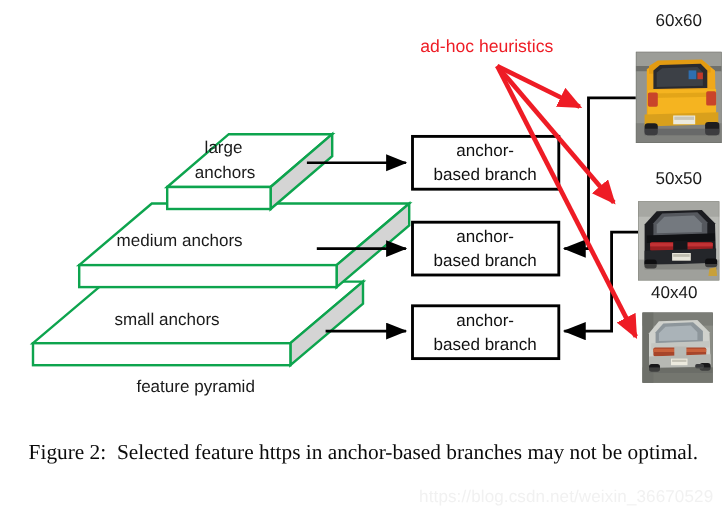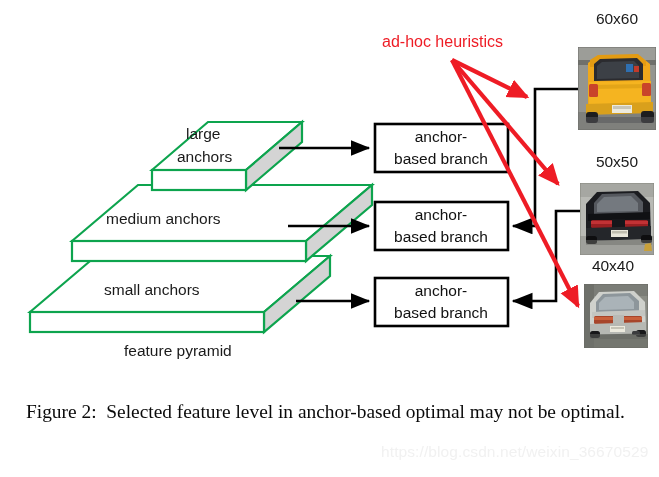--- a/index.html
+++ b/index.html
@@ -237,17 +237,17 @@
       <rect x="611" y="327" width="13" height="2" fill="#c5c3b6"></rect>
 
       <rect x="590" y="331" width="10" height="7" rx="2.5" fill="#18181a"></rect>
       <rect x="636" y="330" width="10" height="7" rx="2.5" fill="#18181a"></rect>
       <rect x="632" y="331" width="8" height="4" rx="1.5" fill="#3a3b3d"></rect>
       <rect x="590" y="334" width="58" height="5" fill="#62635f" opacity="0.5"></rect>
       <rect x="584" y="284" width="64" height="64" fill="none" stroke="#6a6b65" stroke-width="1"></rect>
     </g>
   </svg>
 
-  <div class="caption">Figure 2:  Selected feature level in anchor-based optimal may not be optimal.</div>
+  <div class="caption">Figure 2:  Selected feature https in anchor-based branches may not be optimal.</div>
 
   <div class="watermark">https://blog.csdn.net/weixin_36670529</div>
 
 </div>
 
 </body></html>

